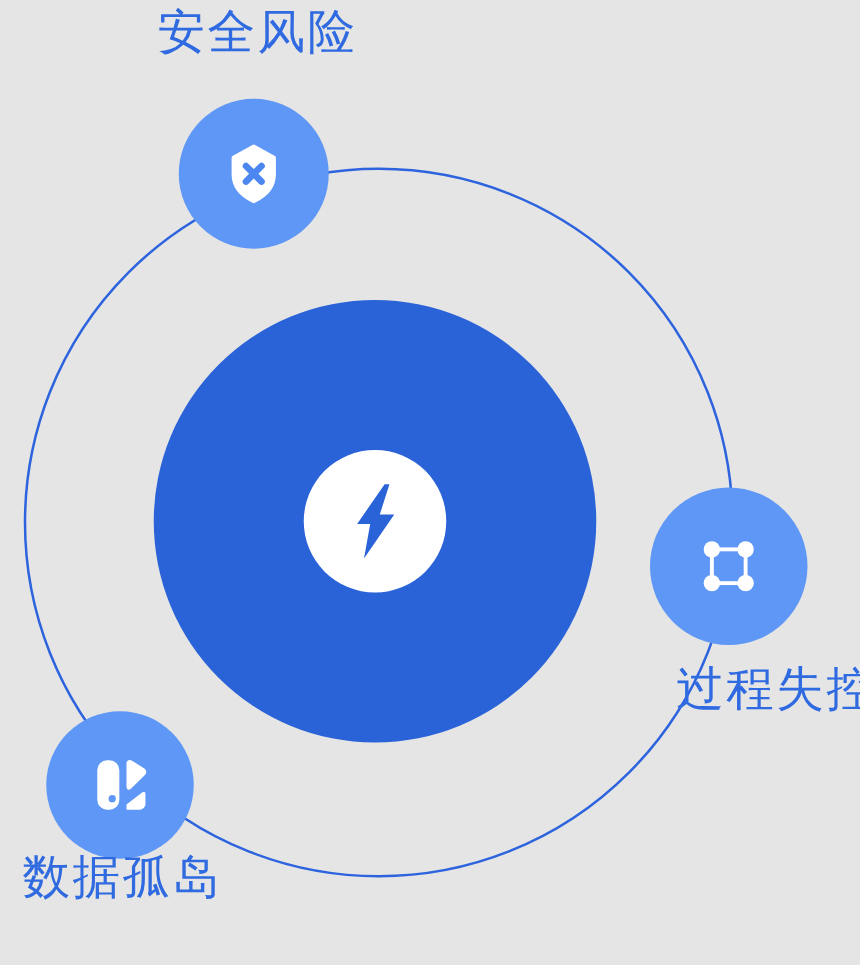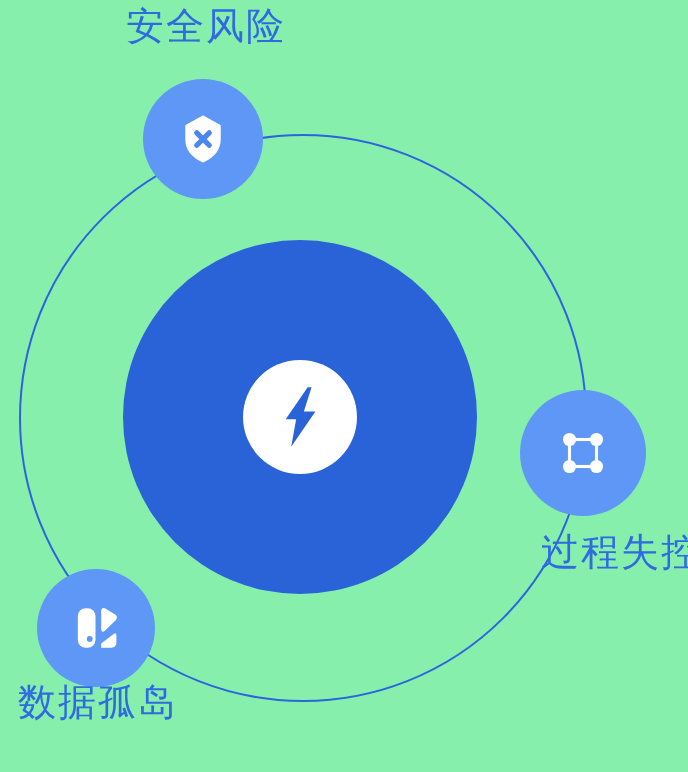--- a/index.html
+++ b/index.html
@@ -3,21 +3,21 @@
 <meta charset="utf-8">
 <style>
   html,body{margin:0;padding:0;}
   body{
     width:688px;height:772px;
     font-family:"Liberation Sans","DejaVu Sans",sans-serif;
     overflow:hidden;
   }
   .stage{
     position:relative;width:688px;height:772px;
-    background:#86efac;
+    background:#e5e5e5;
     overflow:hidden;
   }
   .ring-svg{position:absolute;left:0;top:0;width:688px;height:772px;}
   .ring-svg circle{fill:none;stroke:#2D64DE;stroke-width:2;}
   .core{
     position:absolute;left:123px;top:240px;width:354px;height:354px;
     background:#2A62D8;border-radius:50%;
     display:flex;align-items:center;justify-content:center;
   }
   .core-inner{

